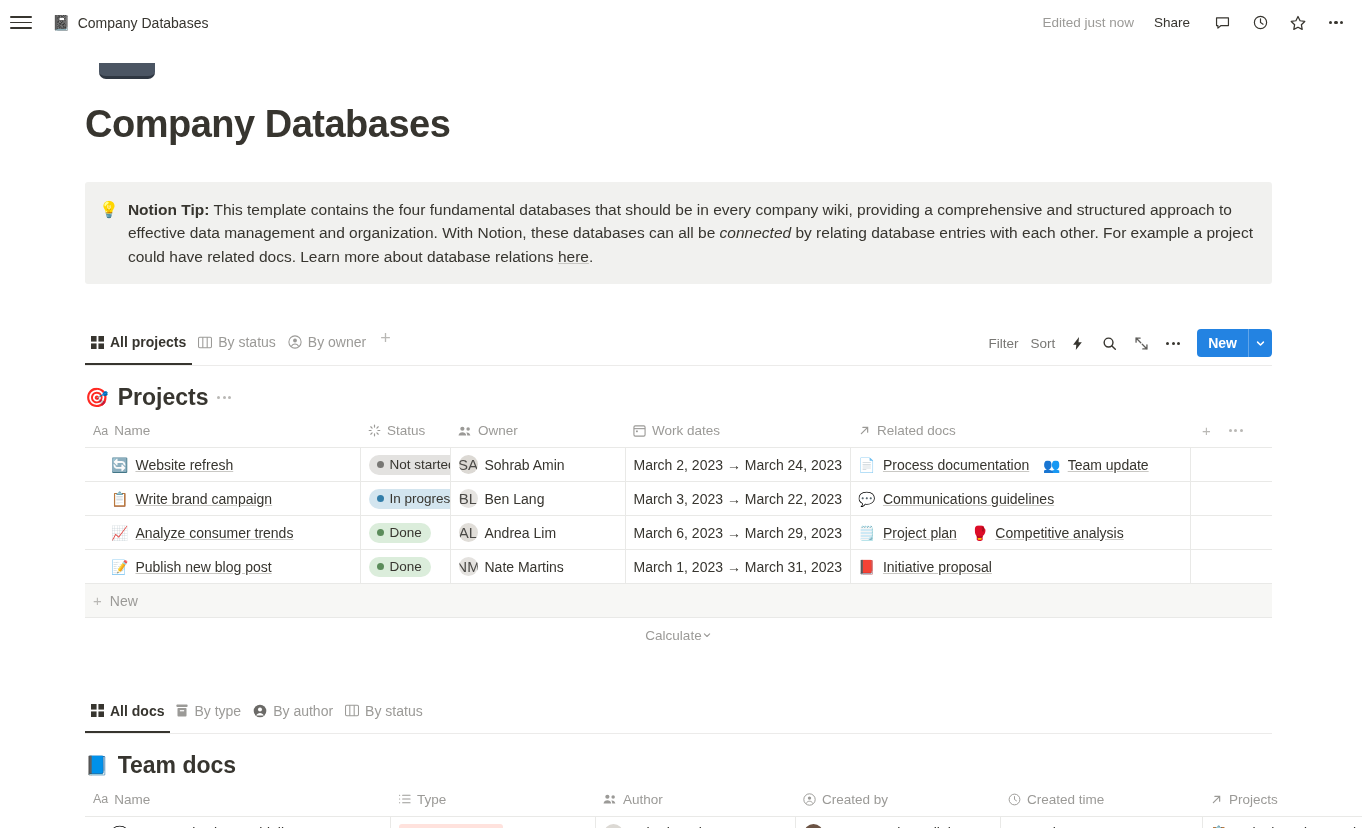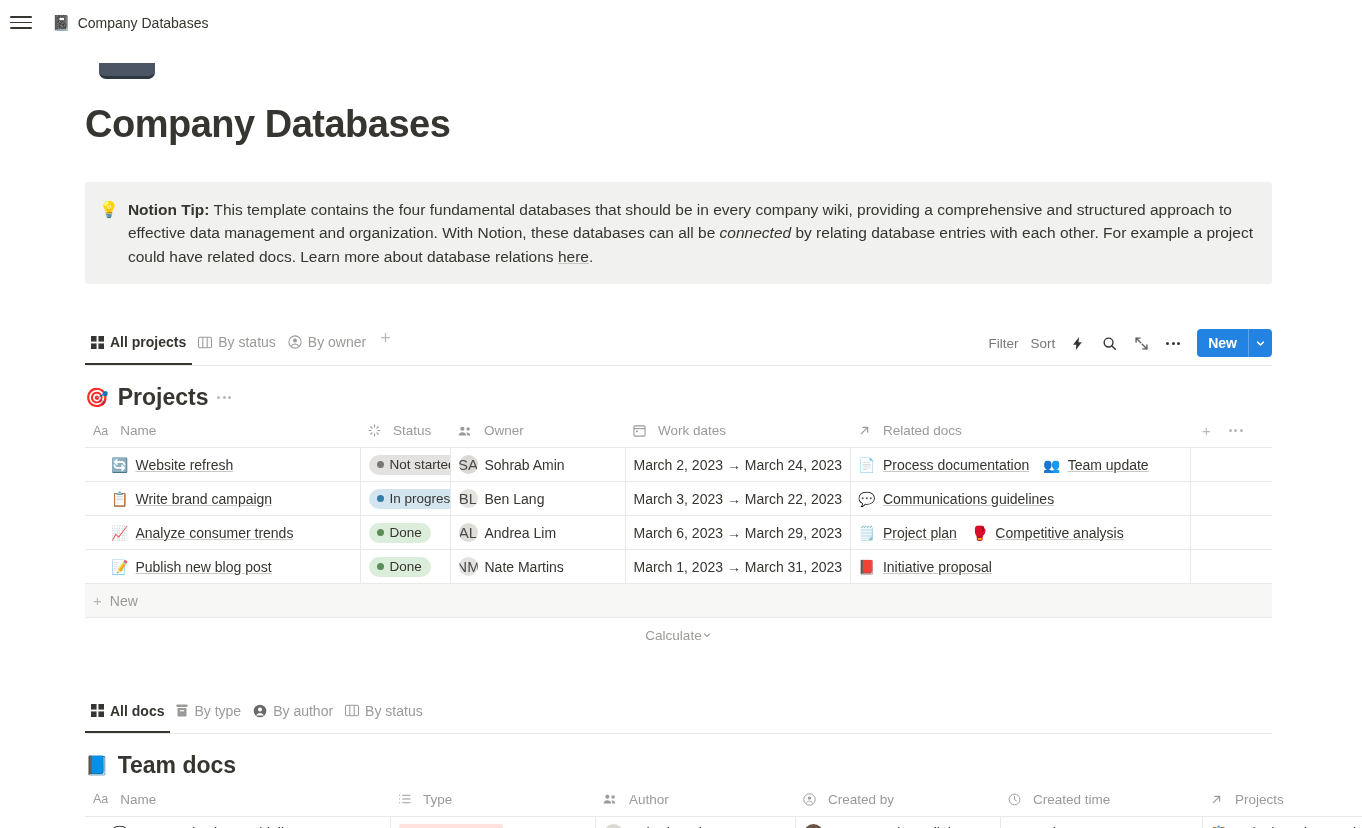--- a/index.html
+++ b/index.html
@@ -97,21 +97,21 @@
   .dbtitle .tdots i { width:3px;height:3px;border-radius:50%;background:#b9b8b5;display:block;}
 
   
   table.db { border-collapse: collapse; table-layout: fixed; }
   table.db thead th {
     font-weight: normal; font-size: 13.5px; color: #9b9a97;
     text-align: left; padding: 6px 8px 7px 8px;
     border-bottom: 1px solid #e9e9e7;
     vertical-align: middle; height: 33px;
   }
-  table.db thead th .hd { display: flex; align-items: center; gap: 12px; }
+  table.db thead th .hd { display: flex; align-items: center; gap: 6px; }
   table.db tbody td {
     font-size: 14px; color: #37352f;
     border-bottom: 1px solid #e9e9e7;
     border-right: 1px solid #e9e9e7;
     padding: 0 8px; height: 34px; vertical-align: middle;
     white-space: nowrap; overflow: hidden;
   }
   table.db tbody td.nb-right { border-right: none; }
   .cellflex { display: flex; align-items: center; gap: 7px; }
   .titlelink { text-decoration: underline; text-decoration-color: #c9c8c4;
@@ -144,20 +144,47 @@
 
 <div class="topbar">
   <div class="hamburger">
       <i></i>
       <i></i>
       <i></i>
     </div>
   <div class="crumb">
     <span class="crumb-icon">📓</span>
     <span class="crumb-title">Company Databases</span>
+  </div>
+  <div class="topbar-right">
+    <span class="edited">Edited just now</span>
+    <span class="share">Share</span>
+    <span class="tbicon">
+      <svg width="17" height="17" viewBox="0 0 20 20" fill="none" stroke="#37352f" stroke-width="1.4">
+        <path d="M3 4.6h14v9H8.3L4.6 16.6v-3H3z" stroke-linejoin="round"></path>
+      </svg>
+    </span>
+    <span class="tbicon">
+      <svg width="17" height="17" viewBox="0 0 20 20" fill="none" stroke="#37352f" stroke-width="1.4">
+        <circle cx="10" cy="10" r="7.2"></circle>
+          <path d="M10 5.6V10l3 2" stroke-linecap="round"></path>
+      </svg>
+    </span>
+    <span class="tbicon">
+      <svg width="18" height="18" viewBox="0 0 20 20" fill="none" stroke="#37352f" stroke-width="1.4">
+        <path d="M10 2.8l2.3 4.7 5.2.75-3.75 3.66.9 5.18L10 14.65 5.35 17.1l.9-5.18L2.5 8.25l5.2-.75z" stroke-linejoin="round"></path>
+      </svg>
+    </span>
+    <span class="tbicon">
+      <span class="dots3">
+          <i></i>
+          <i></i>
+          <i></i>
+        </span>
+    </span>
   </div>
 </div>
 
 <div class="page">
 
   <div class="page-icon-wrap">
     <div class="page-icon-crop"></div>
   </div>
 
   <h1 class="page-title">Company Databases</h1>

